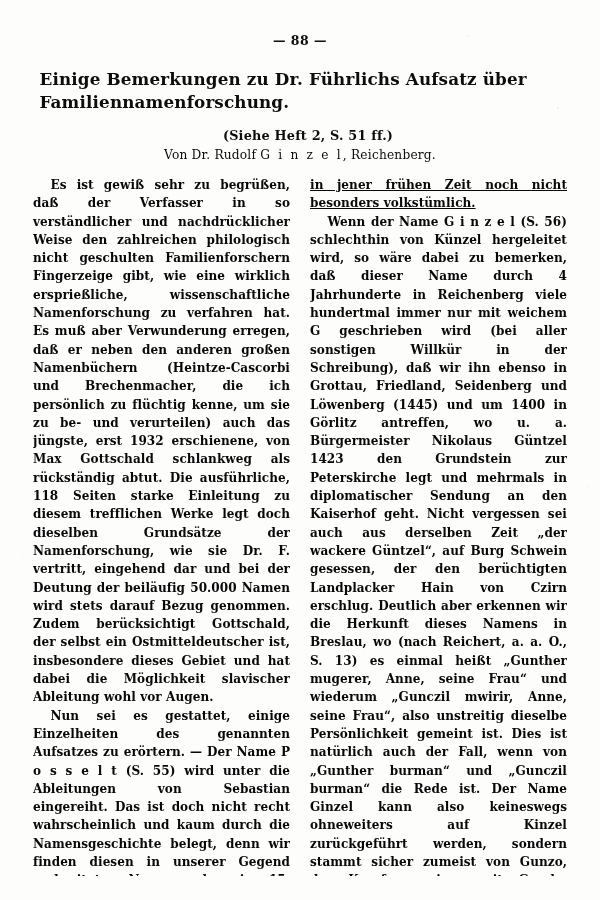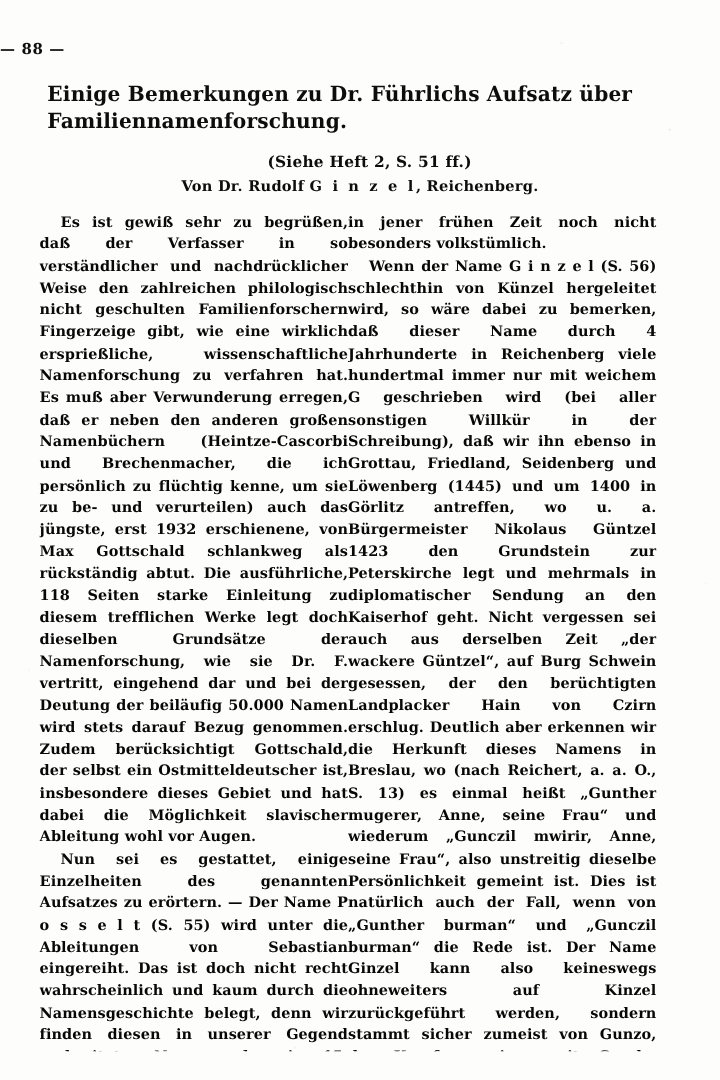--- a/index.html
+++ b/index.html
@@ -34,21 +34,21 @@
       radial-gradient(circle at 4% 62%,  rgba(0,0,0,.04) 0 .6px, transparent 1.1px),
       radial-gradient(circle at 66% 27%, rgba(0,0,0,.03) 0 .6px, transparent 1.1px);
     opacity: .9;
   }
 
   .folio {
     position: absolute;
     top: 33px;
     left: 0;
     right: 0;
-    text-align: left;
+    text-align: center;
     font-size: 12.5px;
     font-weight: 700;
     letter-spacing: .5px;
     font-family: "DejaVu Serif", "Liberation Serif", serif;
   }
 
   .headline {
     position: absolute;
     top: 68px;
     left: 30px;
@@ -80,33 +80,34 @@
     letter-spacing: .2px;
   }
 
   .byline {
     position: absolute;
     top: 148px;
     left: 0;
     right: 0;
     text-align: center;
     font-size: 12.2px;
-    font-weight: 700;
+    font-weight: 400;
     letter-spacing: .2px;
   }
 
   .byline .spaced { letter-spacing: 2.2px; }
 
   .columns {
     position: absolute;
     top: 176px;
     left: 33px;
     width: 535px;
     height: 700px;
     display: flex;
+    gap: 20px;
   }
 
   .column {
     width: 257px;
     overflow: hidden;
   }
 
   .col-body p {
     margin: 0;
     font-size: 12.05px;
@@ -114,21 +115,21 @@
     text-align: justify;
     text-align-last: left;
     hyphens: manual;
     word-spacing: .1px;
     font-weight: 600;
     letter-spacing: .05px;
   }
 
   .col-body p + p { text-indent: 1.45em; }
   .col-body p.lead { text-indent: 1.45em; }
-  .col-body p.cont { text-indent: 0; }
+  .col-body p.cont { text-indent: 0; text-decoration: underline; }
 
   
   .col-body { filter: contrast(1.04); }
 </style>
 </head>
 <body>
 
 <div class="page">
 
   <div class="paper-grain"></div>

